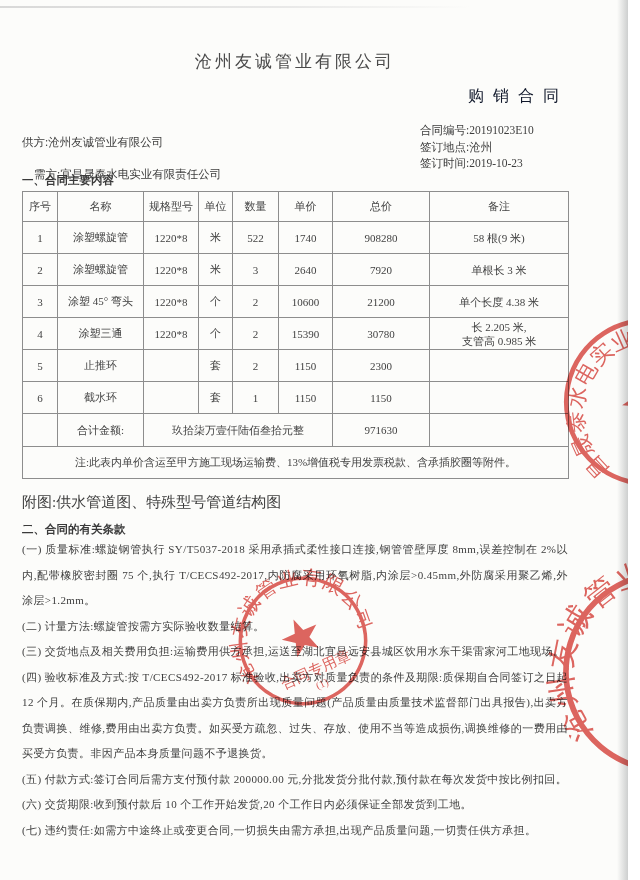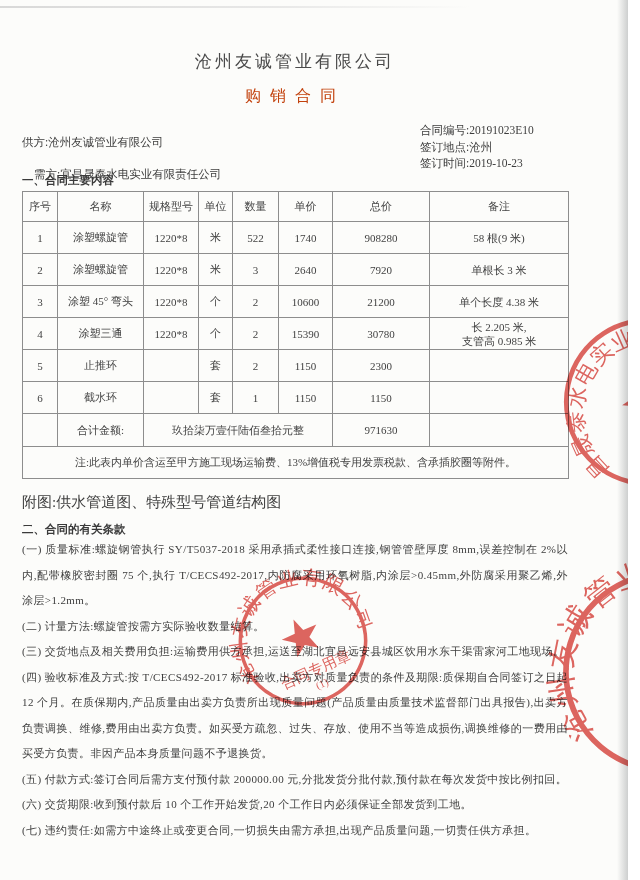--- a/index.html
+++ b/index.html
@@ -23,22 +23,22 @@
     background:linear-gradient(to right,rgba(190,192,192,0),#c5c7c7);
     opacity:.85;
   }
   .content { position:absolute; left:22px; top:0; width:546px; }
 
   .title {
     margin:50px 0 0; text-align:center;
     font-size:17px; font-weight:normal; letter-spacing:3px; color:#4a4a4a;
   }
   .subtitle {
-    margin:13px 0 0; text-align:center;
-    font-size:16px; font-weight:normal; letter-spacing:9px; color:#c2410c;
+    margin:13px 0 0; text-align:right;
+    font-size:16px; font-weight:normal; letter-spacing:9px; color:#0f172a;
   }
 
   .meta { position:relative; height:50px; margin-top:15px; font-size:11.5px; }
   .meta .supplier-line { position:absolute; left:0; top:1px; }
   .meta .buyer-line    { position:absolute; left:12px; top:33px; }
   .meta .right-block   { position:absolute; left:398px; top:0; line-height:16.5px; }
 
   .sec-heading { margin:1px 0 0; font-size:11.5px; font-weight:bold; color:#3a3a3a; }
   .sec-heading2 { margin:10px 0 0; font-size:11.5px; font-weight:bold; color:#3a3a3a; }
 

